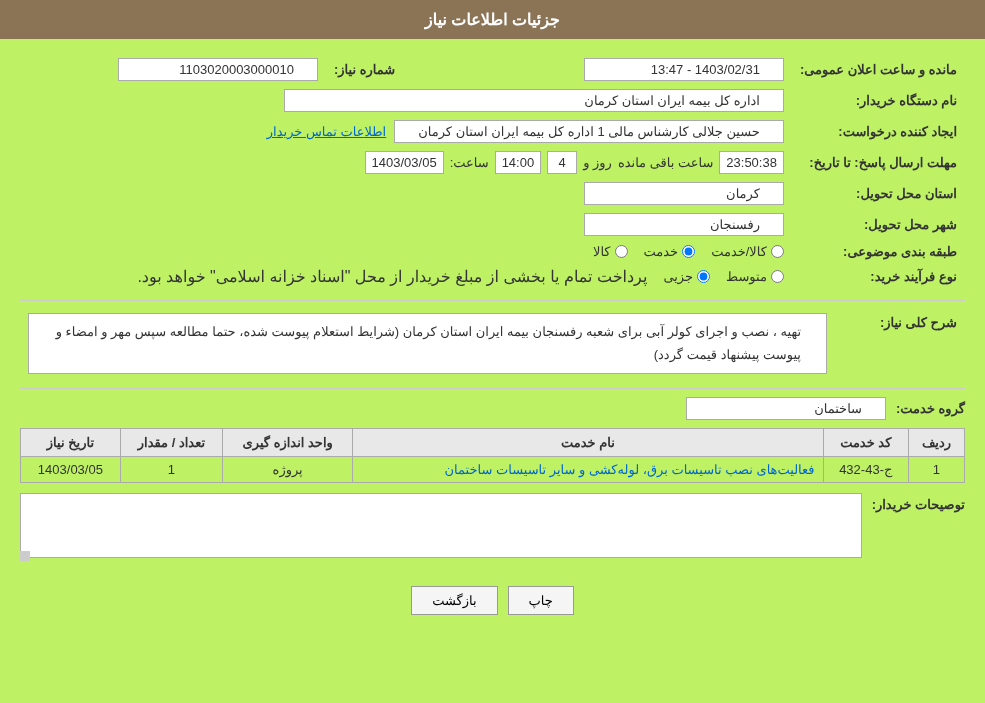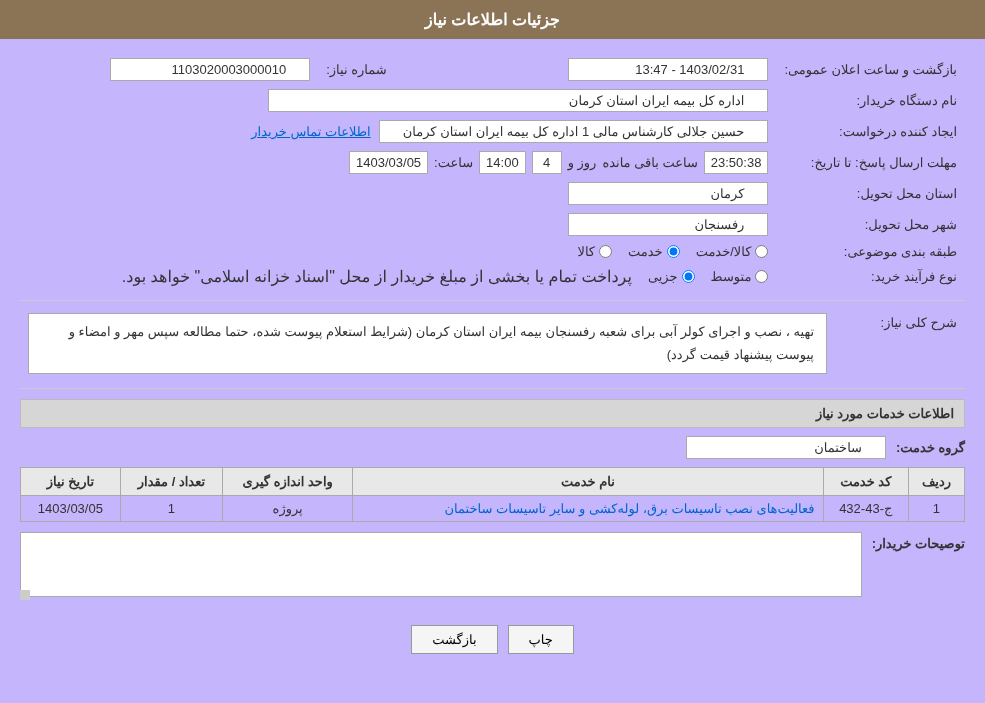--- a/index.html
+++ b/index.html
@@ -6,21 +6,21 @@
     body {
       font-family: Tahoma, Arial, sans-serif;
       font-size: 13px;
       background: #f0f0f0;
       direction: rtl;
       color: #333;
     }
     .page-wrapper {
       width: 985px;
       min-height: 703px;
-      background: #c4b5fd;
+      background: #bef264;
       margin: 0 auto;
     }
     .header-bar {
       background: #8B7355;
       color: #fff;
       text-align: center;
       padding: 10px 15px;
       font-size: 16px;
       font-weight: bold;
     }
@@ -31,21 +31,21 @@
       width: 100%;
       border-collapse: collapse;
       margin-bottom: 10px;
     }
     .info-table td {
       padding: 4px 8px;
       vertical-align: middle;
     }
     .label-cell {
       color: #333;
-      font-weight: normal;
+      font-weight: bold;
       white-space: nowrap;
       text-align: right;
       width: 130px;
     }
     .value-cell {
       text-align: right;
     }
     .input-box {
       border: 1px solid #aaa;
       background: #fff;
@@ -102,21 +102,21 @@
     }
     .process-type-row {
       display: flex;
       gap: 16px;
       align-items: center;
       direction: rtl;
     }
     .description-box {
       border: 1px solid #aaa;
       background: #fff;
-      padding: 6px 12px;
+      padding: 6px 25px;
       min-height: 50px;
       text-align: right;
       line-height: 1.8;
     }
     .services-table {
       width: 100%;
       border-collapse: collapse;
       margin-top: 8px;
     }
     .services-table th {
@@ -192,21 +192,21 @@
   <div class="header-bar">
     <span>جزئیات اطلاعات نیاز</span>
   </div>
 
   <div class="content-area">
 
     <table class="info-table">
 
       <tbody>
           <tr>
-        <td class="label-cell">بازگشت و ساعت اعلان عمومی:</td>
+        <td class="label-cell">مانده و ساعت اعلان عمومی:</td>
         <td class="value-cell">
           <div class="input-box">1403/02/31 - 13:47</div>
         </td>
         <td style="width:30px;"></td>
         <td class="label-cell" style="text-align:left;">شماره نیاز:</td>
         <td class="value-cell">
           <div class="input-box">1103020003000010</div>
         </td>
       </tr>
 
@@ -304,21 +304,20 @@
         <td class="value-cell">
           <div class="description-box" style="min-width:680px; min-height:55px;">تهیه ، نصب و اجرای کولر آبی برای شعبه رفسنجان بیمه ایران استان کرمان (شرایط استعلام  پیوست شده،
 حتما مطالعه سپس مهر و امضاء و پیوست پیشنهاد قیمت گردد)</div>
         </td>
       </tr>
     </tbody>
       </table>
 
     <hr class="horizontal-divider">
 
-    <div class="section-header">اطلاعات خدمات مورد نیاز</div>
 
     <div class="group-service-row">
       <span style="font-weight:bold;">گروه خدمت:</span>
       <div class="input-box">ساختمان</div>
     </div>
 
     <table class="services-table">
       <thead>
         <tr>
           <th>ردیف</th>

